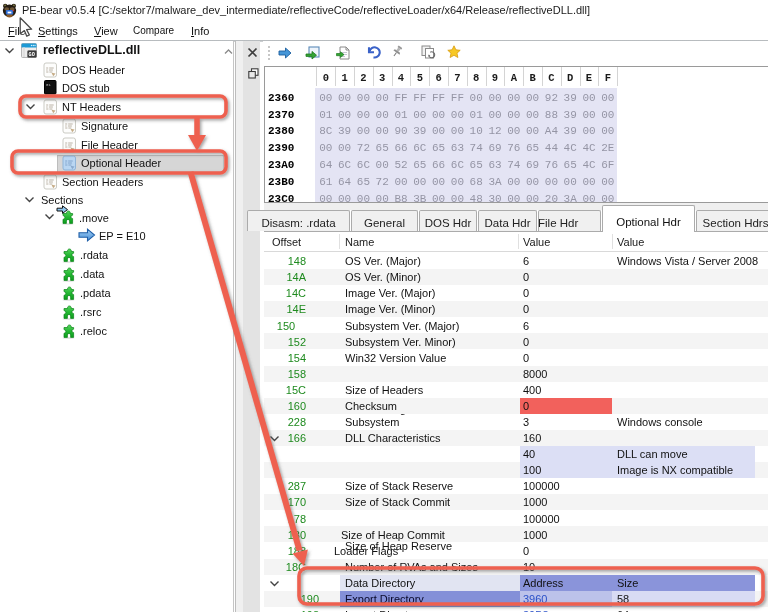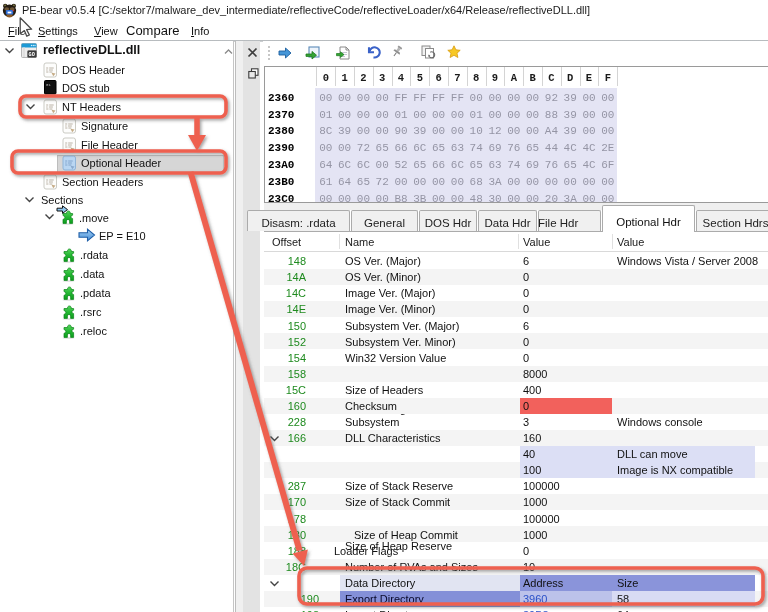--- a/index.html
+++ b/index.html
@@ -21,21 +21,21 @@
 <ellipse cx="10.2" cy="6" rx="2.4" ry="1.8" fill="#6e5637"></ellipse>
 <ellipse cx="7.5" cy="12.2" rx="3" ry="2.2" fill="#8a5a28"></ellipse>
 <rect x="3.8" y="7" width="7.4" height="4.6" rx="1" fill="#2f6fd6"></rect>
 <rect x="5.6" y="8.6" width="3.8" height="1.8" fill="#fff"></rect>
 <rect x="10.6" y="7.2" width="1.6" height="1" fill="#d33"></rect>
 </svg>
 <div class="t" style="left:22px;top:3px;font-size:11px;color:#1a1a1a">PE-bear v0.5.4 [C:/sektor7/malware_dev_intermediate/reflectiveCode/reflectiveLoader/x64/Release/reflectiveDLL.dll]</div>
 <div class="t" style="left:8px;top:24px;font-size:11px"><span style="text-decoration:underline">F</span>ile</div>
 <div class="t" style="left:38px;top:24px;font-size:11px"><span style="text-decoration:underline">S</span>ettings</div>
 <div class="t" style="left:94px;top:24px;font-size:11px"><span style="text-decoration:underline">V</span>iew</div>
-<div class="t" style="left:126px;top:24px;font-size:13px">Compare</div>
+<div class="t" style="left:133px;top:24px;font-size:10px">Compare</div>
 <div class="t" style="left:191px;top:24px;font-size:11px"><span style="text-decoration:underline">I</span>nfo</div>
 <div class="abs" style="left:0;top:40px;width:768px;height:2px;background:linear-gradient(#adb2b5,#d6d9da)"></div>
 <svg class="abs" style="left:19px;top:17px;z-index:40" width="17" height="20" viewBox="0 0 17 20">
 <path d="M1.2 0.8 L12.6 12.2 L7.6 12.6 L10.4 18 L7.8 19.2 L5.4 13.6 L1.2 16.8 Z" fill="#fff" stroke="#4a4a4a" stroke-width="1.3" stroke-linejoin="round"></path>
 </svg>
 <div class="abs" style="left:0;top:41px;width:234px;height:571px;background:#fff;border-right:1px solid #c5c5c5"></div>
 <svg class="abs" style="left:223px;top:46px" width="11" height="12" viewBox="0 0 11 12">
 <path d="M2 7.5 L5.5 4 L9 7.5" fill="none" stroke="#8a8a8a" stroke-width="1.3"></path>
   </svg>
 <svg class="abs" style="left:4px;top:45px" width="11" height="11" viewBox="0 0 11 11">
@@ -428,21 +428,21 @@
 <div class="t" style="left:266px;top:270.3px;width:40px;text-align:right;color:#1e8a1e">14A</div>
 <div class="t" style="left:345px;top:270.3px;">OS Ver. (Minor)</div>
 <div class="t" style="left:523px;top:270.3px;">0</div>
 <div class="t" style="left:266px;top:286.4px;width:40px;text-align:right;color:#1e8a1e">14C</div>
 <div class="t" style="left:345px;top:286.4px;">Image Ver. (Major)</div>
 <div class="t" style="left:523px;top:286.4px;">0</div>
 <div class="abs" style="left:264px;top:301.2px;width:504px;height:16.08px;background:#f4f4f4"></div>
 <div class="t" style="left:266px;top:302.4px;width:40px;text-align:right;color:#1e8a1e">14E</div>
 <div class="t" style="left:345px;top:302.4px;">Image Ver. (Minor)</div>
 <div class="t" style="left:523px;top:302.4px;">0</div>
-<div class="t" style="left:266px;top:318.5px;width:40px;text-align:right;color:#1e8a1e">150</div>
+<div class="t" style="left:266px;top:318.5px;width:40px;text-align:center;color:#1e8a1e">150</div>
 <div class="t" style="left:345px;top:318.5px;">Subsystem Ver. (Major)</div>
 <div class="t" style="left:523px;top:318.5px;">6</div>
 <div class="abs" style="left:264px;top:333.4px;width:504px;height:16.08px;background:#f4f4f4"></div>
 <div class="t" style="left:266px;top:334.6px;width:40px;text-align:right;color:#1e8a1e">152</div>
 <div class="t" style="left:345px;top:334.6px;">Subsystem Ver. Minor)</div>
 <div class="t" style="left:523px;top:334.6px;">0</div>
 <div class="t" style="left:266px;top:350.7px;width:40px;text-align:right;color:#1e8a1e">154</div>
 <div class="t" style="left:345px;top:350.7px;">Win32 Version Value</div>
 <div class="t" style="left:523px;top:350.7px;">0</div>
 <div class="abs" style="left:264px;top:365.6px;width:504px;height:16.08px;background:#f4f4f4"></div>
@@ -482,21 +482,21 @@
 <div class="t" style="left:523px;top:479.3px;">100000</div>
 <div class="abs" style="left:264px;top:494.2px;width:504px;height:16.08px;background:#f4f4f4"></div>
 <div class="t" style="left:266px;top:495.4px;width:40px;text-align:right;color:#1e8a1e">170</div>
 <div class="t" style="left:345px;top:495.4px;">Size of Stack Commit</div>
 <div class="t" style="left:523px;top:495.4px;">1000</div>
 <div class="t" style="left:266px;top:511.5px;width:40px;text-align:right;color:#1e8a1e">178</div>
 <div class="t" style="left:345px;top:511.5px;margin-top:27px;">Size of Heap Reserve</div>
 <div class="t" style="left:523px;top:511.5px;">100000</div>
 <div class="abs" style="left:264px;top:526.4px;width:504px;height:16.08px;background:#f4f4f4"></div>
 <div class="t" style="left:266px;top:527.6px;width:40px;text-align:right;color:#1e8a1e">180</div>
-<div class="t" style="left:354px;top:527.6px;">Size of Heap Commit</div>
+<div class="t" style="left:341px;top:527.6px;">Size of Heap Commit</div>
 <div class="t" style="left:523px;top:527.6px;">1000</div>
 <div class="t" style="left:266px;top:543.6px;width:40px;text-align:right;color:#1e8a1e">188</div>
 <div class="t" style="left:334px;top:543.6px;">Loader Flags</div>
 <div class="t" style="left:523px;top:543.6px;">0</div>
 <div class="abs" style="left:264px;top:558.5px;width:504px;height:16.08px;background:#f4f4f4"></div>
 <div class="t" style="left:266px;top:559.7px;width:40px;text-align:right;color:#1e8a1e">18C</div>
 <div class="t" style="left:345px;top:559.7px;">Number of RVAs and Sizes</div>
 <div class="t" style="left:523px;top:559.7px;">10</div>
 <div class="abs" style="left:340px;top:574.6px;width:180px;height:16.08px;background:#e1e4f2"></div>
 <div class="abs" style="left:520px;top:574.6px;width:92px;height:16.08px;background:#8a94da"></div>

